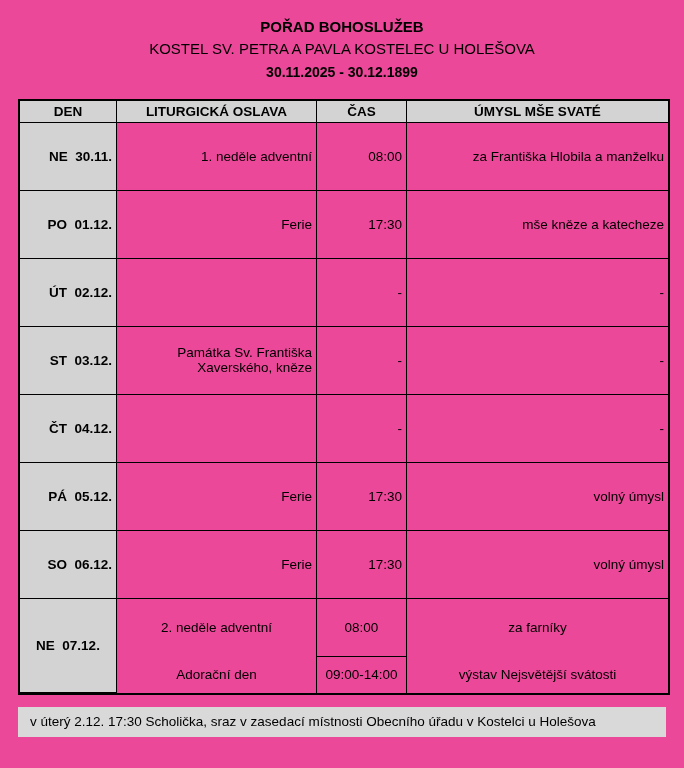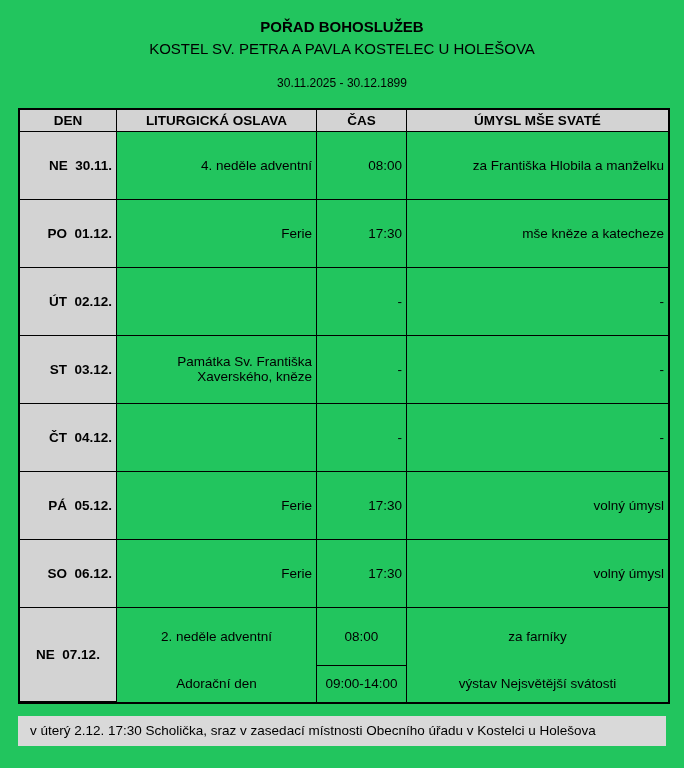--- a/index.html
+++ b/index.html
@@ -7,37 +7,38 @@
     padding: 0;
     background: #ffffff;
     color: #000000;
     font-family: "Liberation Sans", sans-serif;
   }
   .page {
     width: 684px;
     height: 768px;
     box-sizing: border-box;
     padding: 16px 18px 0 18px;
-    background: #22c55e;
+    background: #ec4899;
   }
   .doc-header { text-align: center; margin-bottom: 16px; }
   .title {
     font-weight: bold;
     font-size: 15px;
     line-height: 1.45;
   }
   .subtitle {
     font-weight: normal;
     font-size: 15px;
     line-height: 1.45;
   }
   .daterange {
-    font-size: 12px;
+    font-size: 14px;
     line-height: 1.5;
-    margin-top: 14px;
+    margin-top: 2px;
+    font-weight: bold;
   }
   table.schedule {
     width: 648px;
     border: 2px solid var(--border, #000);
     border-collapse: separate;
     border-spacing: 0;
     table-layout: fixed;
   }
   table.schedule th,
   table.schedule td {
@@ -109,21 +110,21 @@
       <tr>
         <th>DEN</th>
         <th>LITURGICKÁ OSLAVA</th>
         <th>ČAS</th>
         <th>ÚMYSL MŠE SVATÉ</th>
       </tr>
     </thead>
     <tbody>
       <tr class="std">
         <td class="den">NE  30.11.</td>
-        <td>4. neděle adventní</td>
+        <td>1. neděle adventní</td>
         <td>08:00</td>
         <td>za Františka Hlobila a manželku</td>
       </tr>
       <tr class="std">
         <td class="den">PO  01.12.</td>
         <td>Ferie</td>
         <td>17:30</td>
         <td>mše kněze a katecheze</td>
       </tr>
       <tr class="std">

